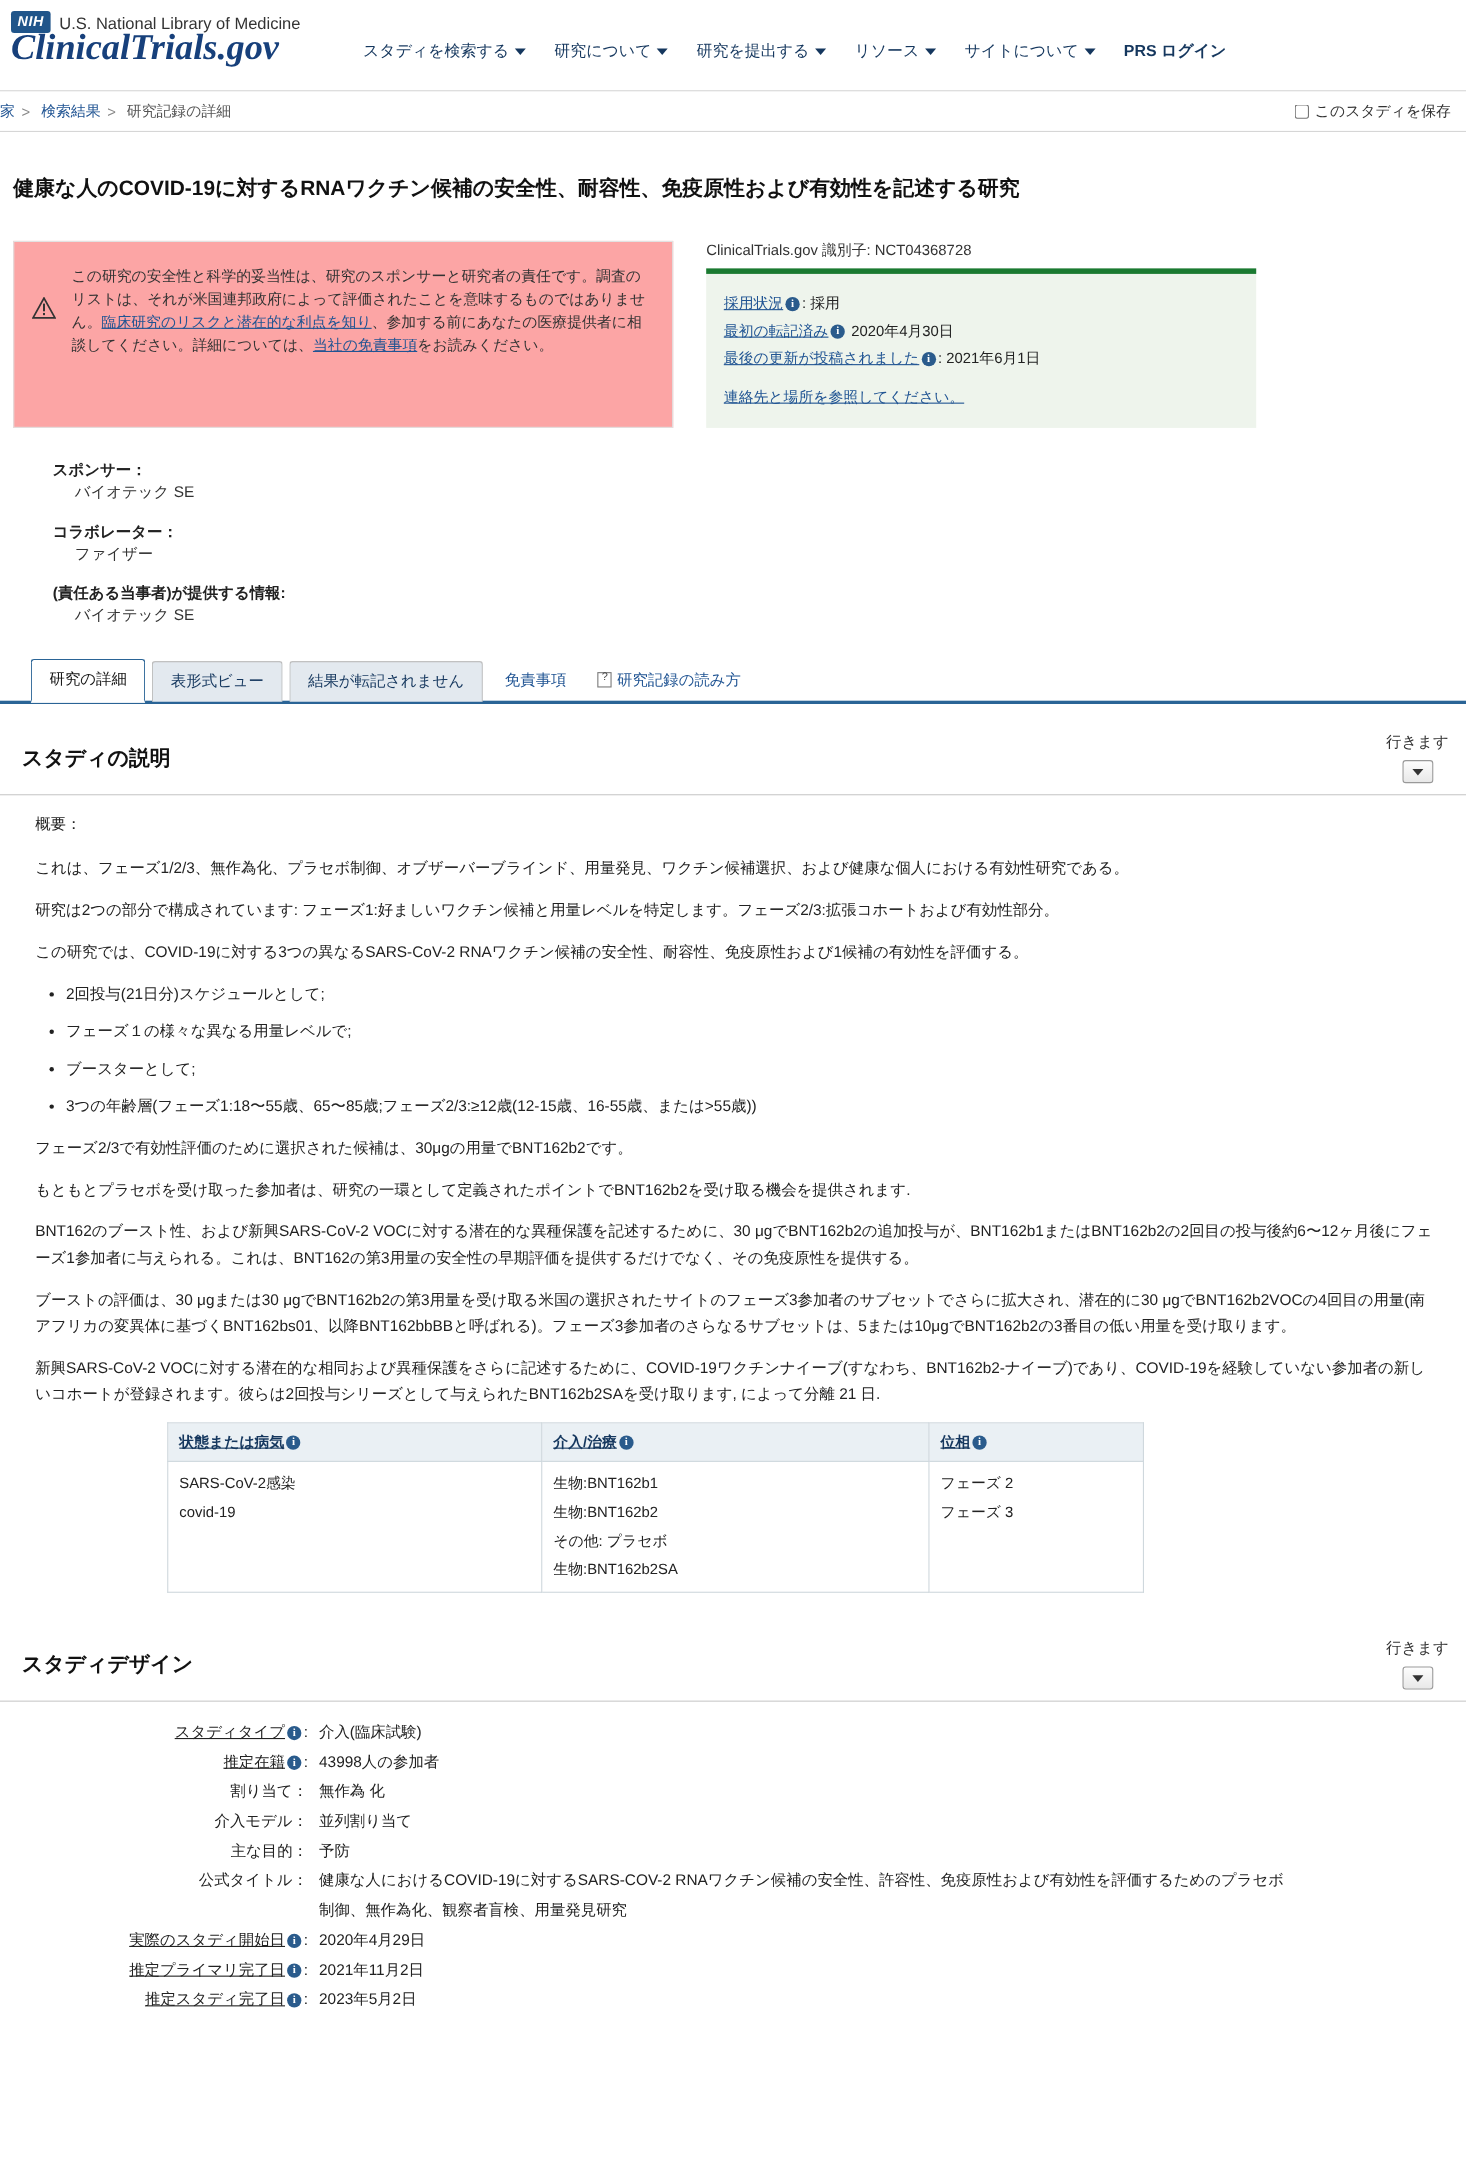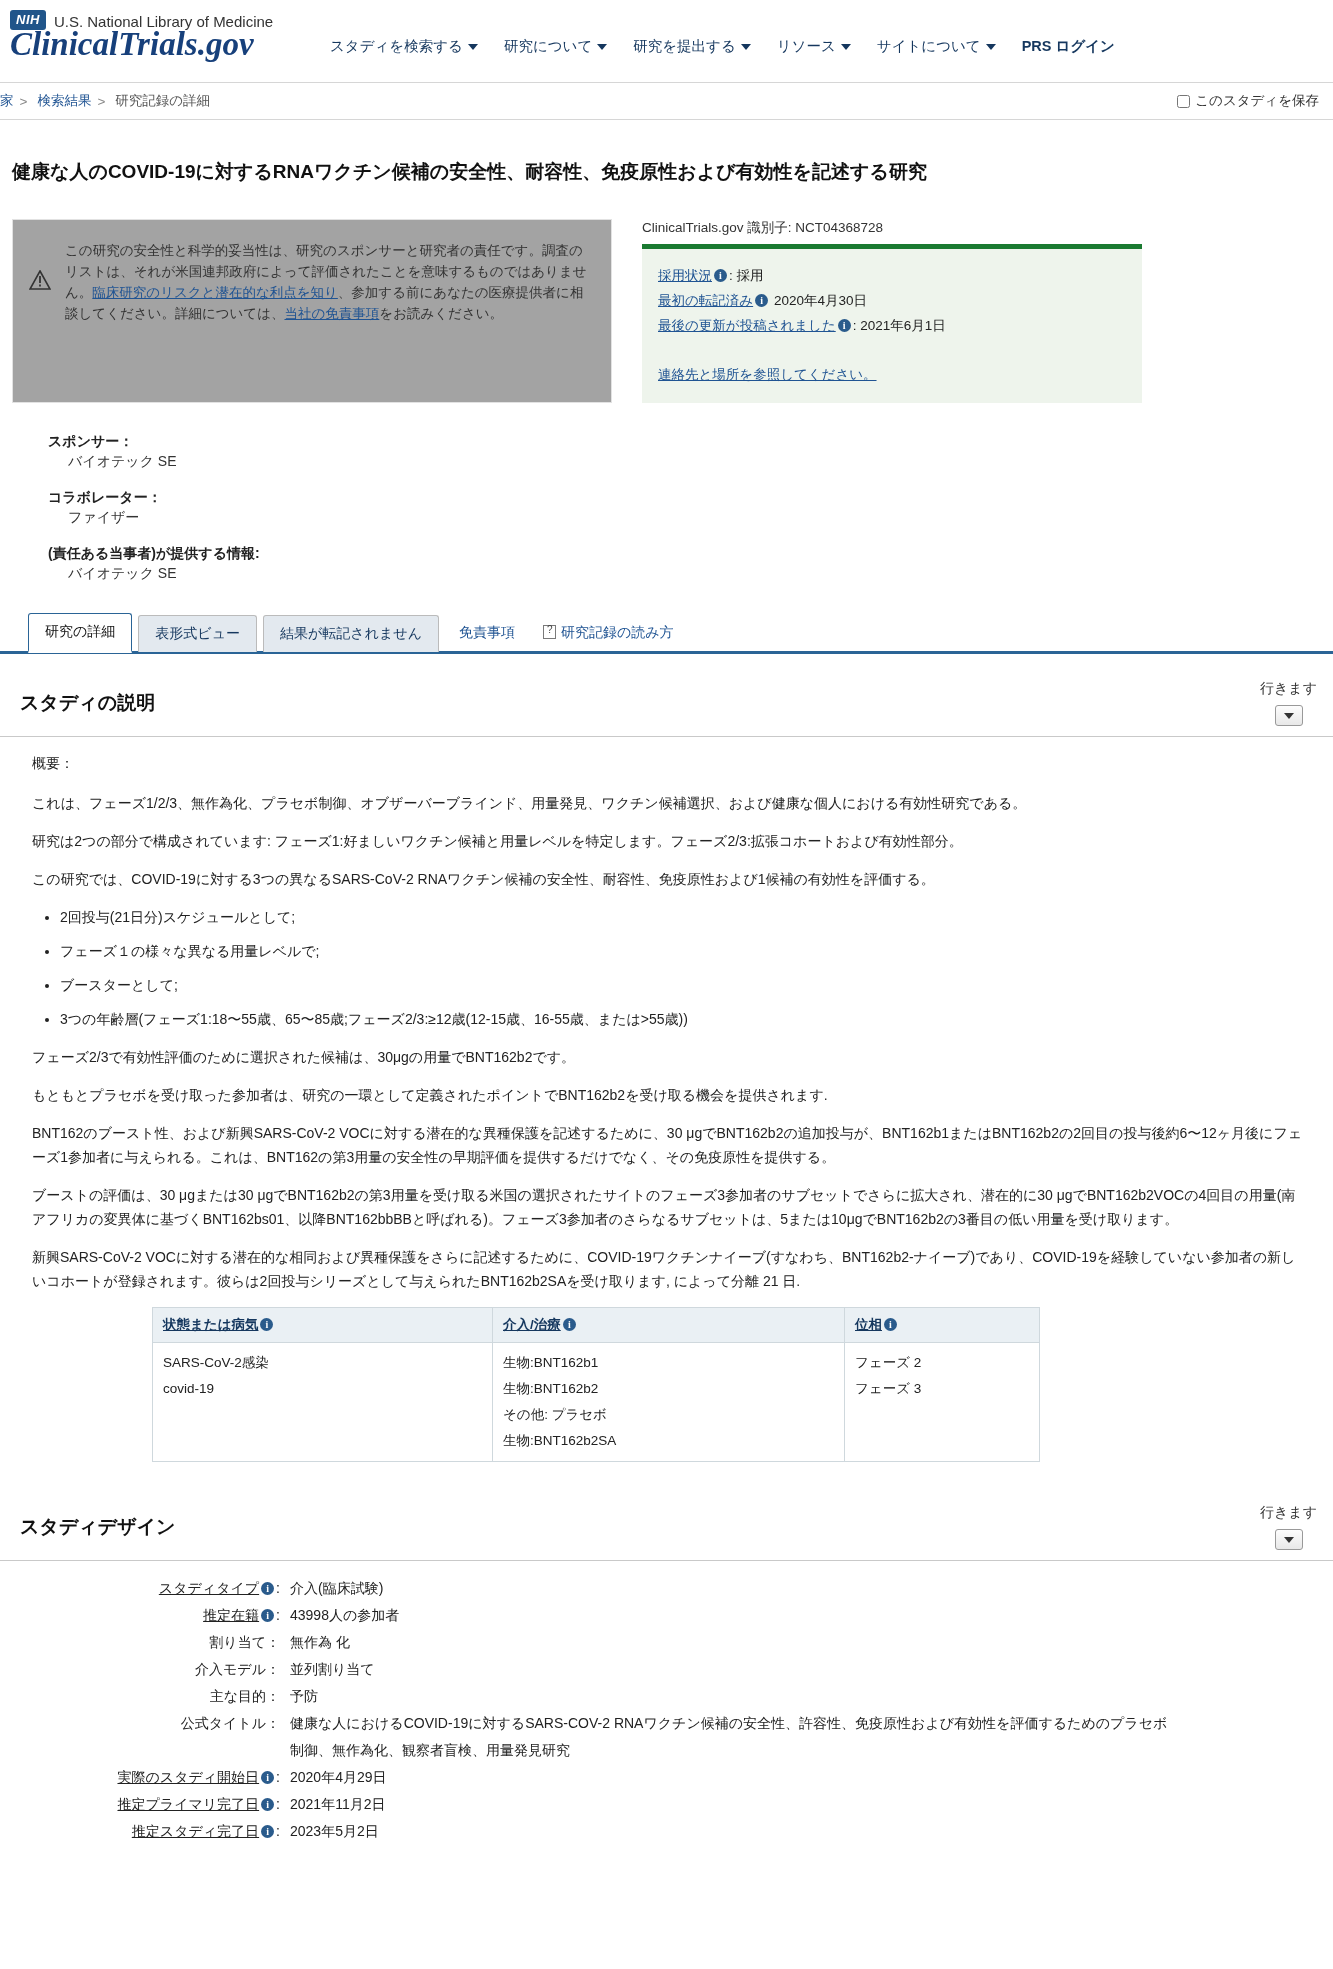--- a/index.html
+++ b/index.html
@@ -108,21 +108,21 @@
     line-height: 26px;
   }
 
   
   .info-row {
     display: flex;
     padding: 22px 16px 0 12px;
     gap: 30px;
   }
   .disclaimer-box {
-    background: #a3a3a3;
+    background: #fca5a5;
     border: 1px solid #e2e2e2;
     width: 600px;
     padding: 20px 18px 22px 16px;
     display: flex;
     gap: 14px;
     font-size: 13.5px;
     line-height: 21px;
     color: #333;
   }
   .warn-icon { flex: 0 0 22px; margin-top: 30px; }
@@ -145,21 +145,21 @@
     background: #2a5b8c;
     color: #fff;
     font-size: 10px;
     line-height: 13px;
     text-align: center;
     font-weight: bold;
     vertical-align: 1px;
     margin: 0 2px;
     font-family: "Liberation Serif", serif;
   }
-  .contact-link { display: inline-block; margin-top: 24px; }
+  .contact-link { display: inline-block; margin-top: 10px; }
 
   
   .sponsors { padding: 30px 16px 0 48px; font-size: 14px; }
   .sponsors .label { font-weight: bold; color: #222; margin-bottom: 2px; }
   .sponsors .value { padding-left: 20px; margin-bottom: 18px; color: #333; }
 
   
   .tabs-wrap {
     margin: 28px 0 0 0;
     padding: 0 16px 0 28px;

